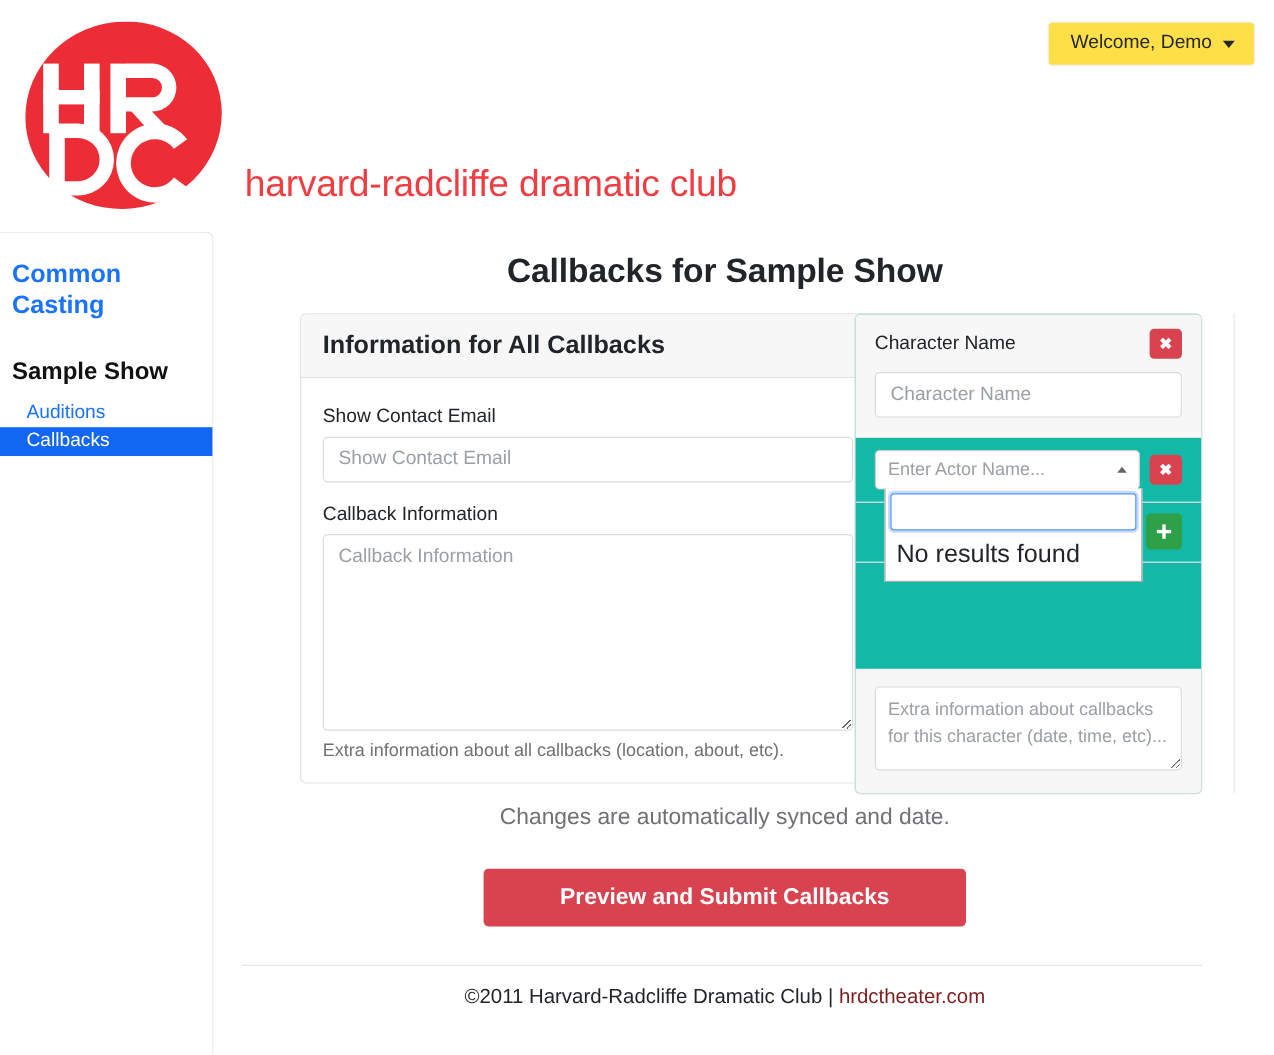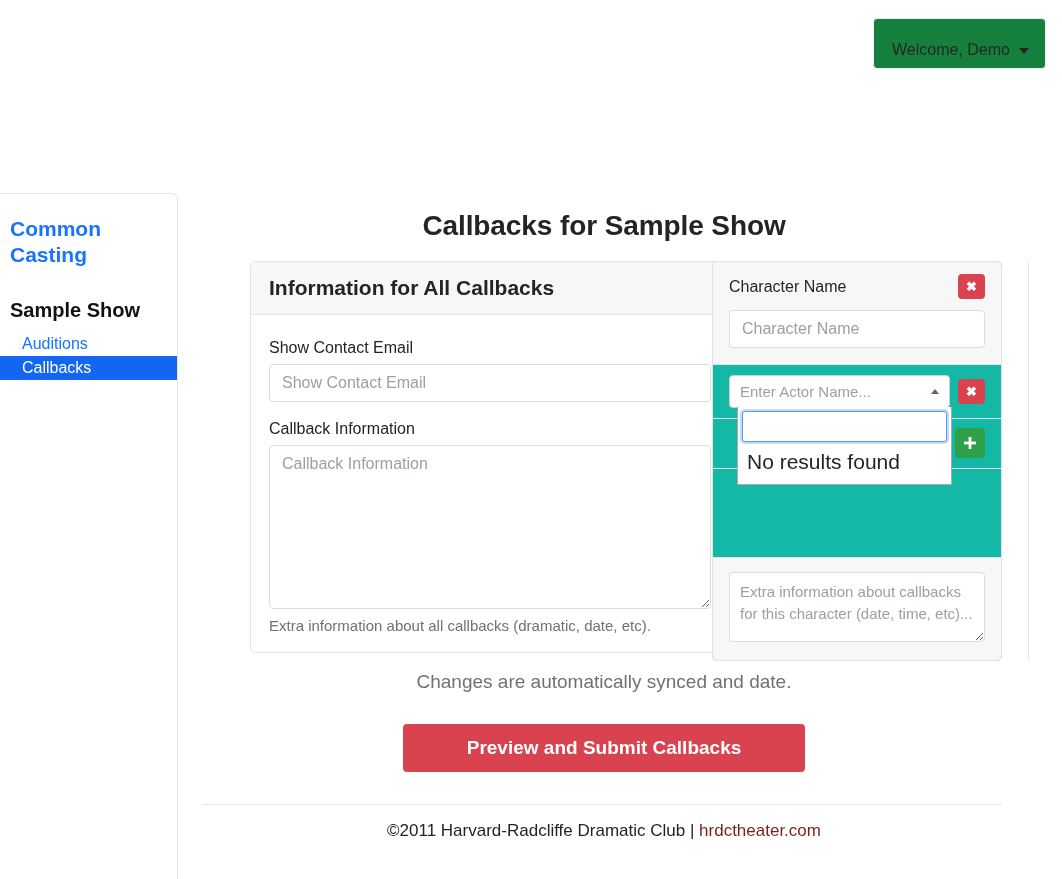--- a/index.html
+++ b/index.html
@@ -9,24 +9,24 @@
     background: #ffffff;
     font-family: "Liberation Sans", sans-serif;
     color: #212529;
     overflow: hidden;
   }
   .page { position: relative; width: 1062px; height: 879px; }
 
   
   .welcome-btn {
     position: absolute; right: 16px; top: 18px;
-    background: #15803d;
+    background: #fde047;
     border: 1px solid #f0f1f2;
     border-radius: 4px;
-    padding: 23px 16px 10px 18px;
+    padding: 9px 16px 10px 18px;
     font-size: 16px;
     color: #262626;
     display: flex; align-items: center; gap: 9px;
     line-height: 1;
     cursor: pointer;
   }
   .caret-down {
     width: 0; height: 0;
     border-left: 5px solid transparent;
     border-right: 5px solid transparent;
@@ -293,20 +293,40 @@
     position: absolute; left: 0; top: 628px; width: 884px;
     text-align: center; font-size: 17px; color: #212529;
   }
   .footer-text a { color: #7f1d1d; text-decoration: none; }
 </style>
 </head>
 <body>
 
 <div class="page">
 
+  <div class="brand">
+    <svg width="200" height="160" viewBox="0 0 200 160">
+      <ellipse cx="95" cy="78" rx="82" ry="78" fill="#ed2d35" transform="rotate(-12 95 78)"></ellipse>
+      <g fill="#ffffff">
+
+        <rect x="28" y="35" width="13" height="58"></rect>
+        <rect x="62" y="35" width="13" height="58"></rect>
+        <rect x="28" y="57" width="47" height="12"></rect>
+
+        <rect x="84" y="35" width="13" height="58"></rect>
+        <path d="M97 35 h22 a20 20 0 0 1 0 40 h-22 v-12 h22 a8 8 0 0 0 0 -16 h-22 z"></path>
+        <path d="M112 68 l24 25 h-18 l-20 -22 z"></path>
+
+        <path d="M33 85 v60 h24 a30 30 0 0 0 0 -60 z m13 12 h11 a18 18 0 0 1 0 36 h-11 z"></path>
+
+        <path d="M148 98 a33 33 0 1 0 0 40 l-11 -8 a20 20 0 1 1 0 -24 z"></path>
+      </g>
+    </svg>
+    <div class="brand-text">harvard-radcliffe dramatic club</div>
+  </div>
 
   <div class="welcome-btn">
     <span>Welcome, Demo</span>
     <span class="caret-down"></span>
   </div>
 
   <div class="sidebar">
     <a class="sb-brandlink">Common Casting</a>
     <div class="sb-showtitle">Sample Show</div>
     <div class="sb-sub">
@@ -325,21 +345,21 @@
         <div class="card-header">
           <h2>Information for All Callbacks</h2>
         </div>
         <div class="card-body">
           <div class="form-label">Show Contact Email</div>
           <input class="form-control" type="text" placeholder="Show Contact Email" style="">
 
           <div class="form-label" style="margin-top:18px;">Callback Information</div>
           <textarea class="form-control" style="height: 164px;" placeholder="Callback Information"></textarea>
 
-          <div class="help-text">Extra information about all callbacks (dramatic, date, etc).</div>
+          <div class="help-text">Extra information about all callbacks (location, about, etc).</div>
         </div>
       </div>
 
       <div class="char-card">
 
         <div class="char-head">
           <div class="char-head-top">
             <span class="char-head-label">Character Name</span>
             <button class="btn-sq btn-danger">
               <span>✖</span>

